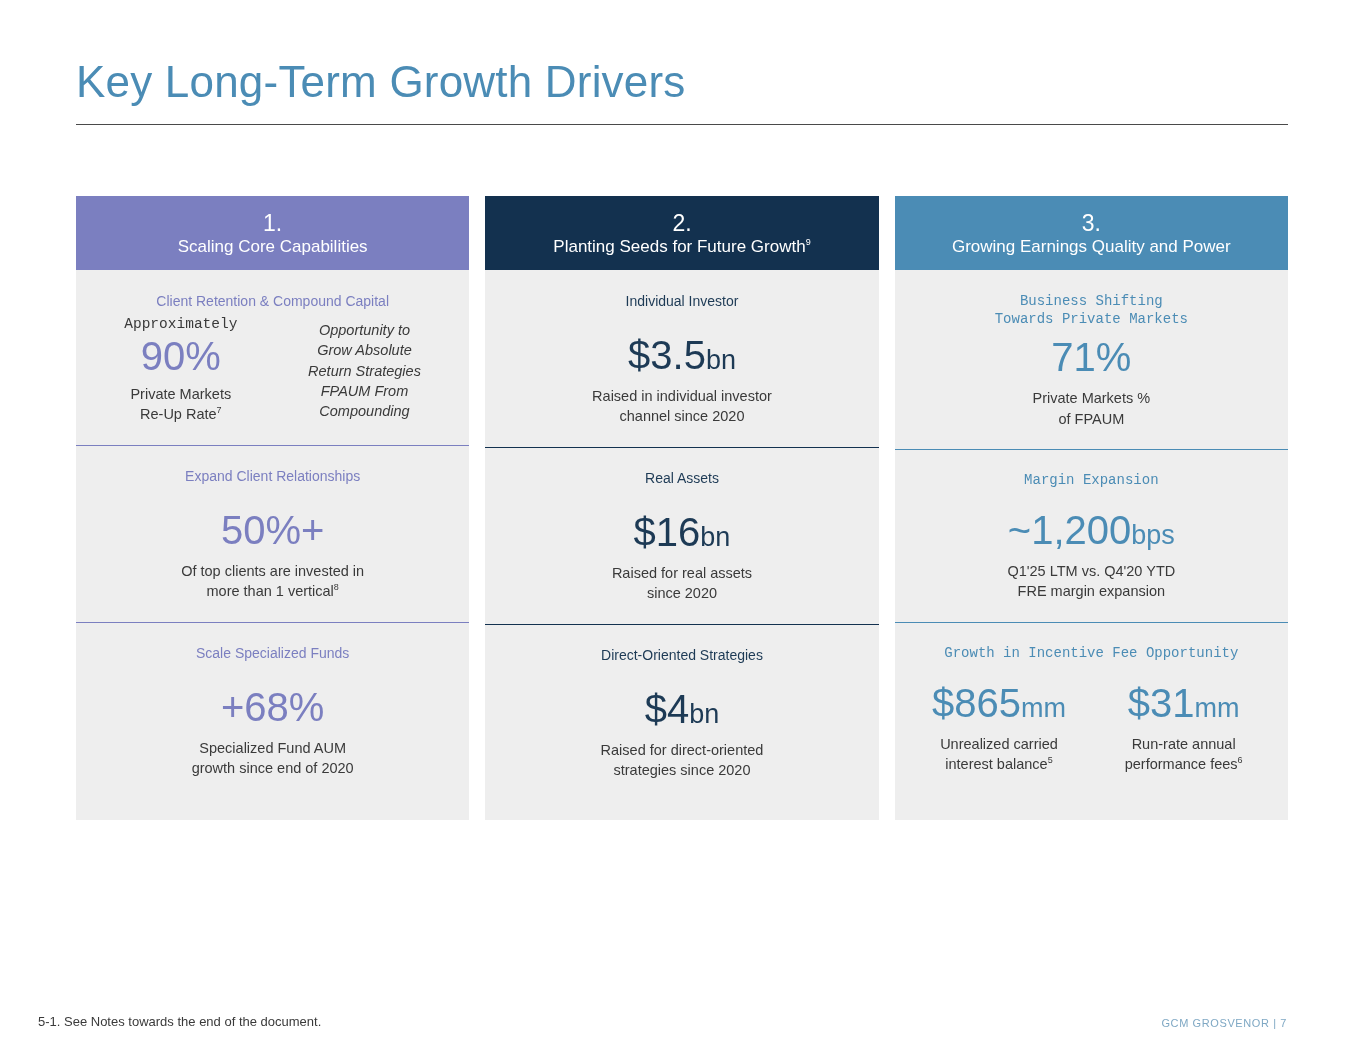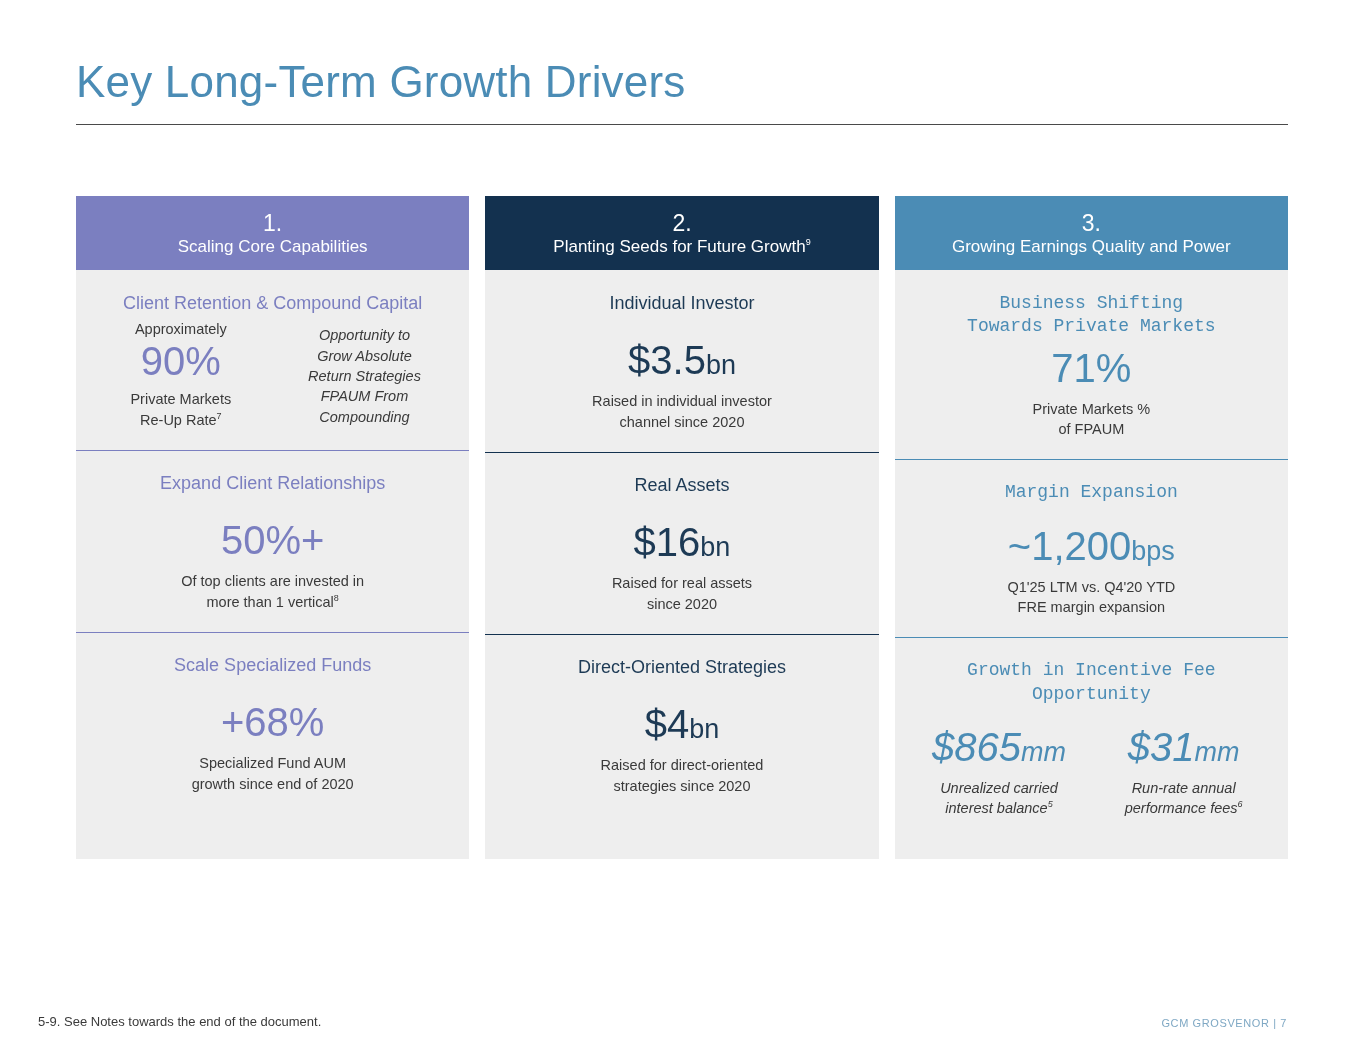--- a/index.html
+++ b/index.html
@@ -86,21 +86,21 @@
     left: 0;
     top: 0;
     width: 100%;
     height: 1px;
   }
   .c1 .panel + .panel::before { background: #7b7fc0; }
   .c2 .panel + .panel::before { background: #13314f; }
   .c3 .panel + .panel::before { background: #4b8cb5; }
 
   .panel-title {
-    font-size: 18px;
+    font-size: 14px;
     line-height: 1.3;
     margin-bottom: 6px;
   }
   .c1 .panel-title { color: #7b7fc0; }
   .c2 .panel-title { color: #1d3a55; }
   .c3 .panel-title { color: #4b8cb5; font-family: Liberation Mono, monospace; }
 
   .stat-big {
     font-size: 40px;
     font-weight: normal;
@@ -132,40 +132,41 @@
     text-align: center;
     font-size: 14.5px;
     color: #3a3a3a;
     line-height: 1.4;
     padding-top: 4px;
     font-style: italic;
   }
   .approx {
     font-size: 14.5px;
     color: #3a3a3a;
+    font-family: Liberation Mono, monospace;
   }
   .pct90 {
     font-size: 40px;
     color: #7b7fc0;
     line-height: 1.2;
   }
   .sub90 {
     font-size: 14.5px;
     color: #3a3a3a;
     line-height: 1.4;
     margin-top: 4px;
   }
   
   .dual {
     display: flex;
     justify-content: center;
     gap: 12px;
     margin-top: 2px;
   }
-  .dual > div { width: 50%; font-style: italic; }
+  .dual > div { width: 50%; }
 
   
   .footnote {
     position: absolute;
     left: 38px;
     bottom: 26px;
     font-size: 13px;
     color: #3a3a3a;
   }
   .brand {
@@ -280,16 +281,16 @@
               <div class="stat-caption">Run-rate annual<br>performance fees<sup>6</sup></div>
             </div>
           </div>
         </div>
 
       </div>
     </div>
 
   </div>
 
-  <div class="footnote">5-9. See Notes towards the end of the document.</div>
+  <div class="footnote">5-1. See Notes towards the end of the document.</div>
   <div class="brand">GCM GROSVENOR | 7</div>
 
 </div>
 
 </body></html>

